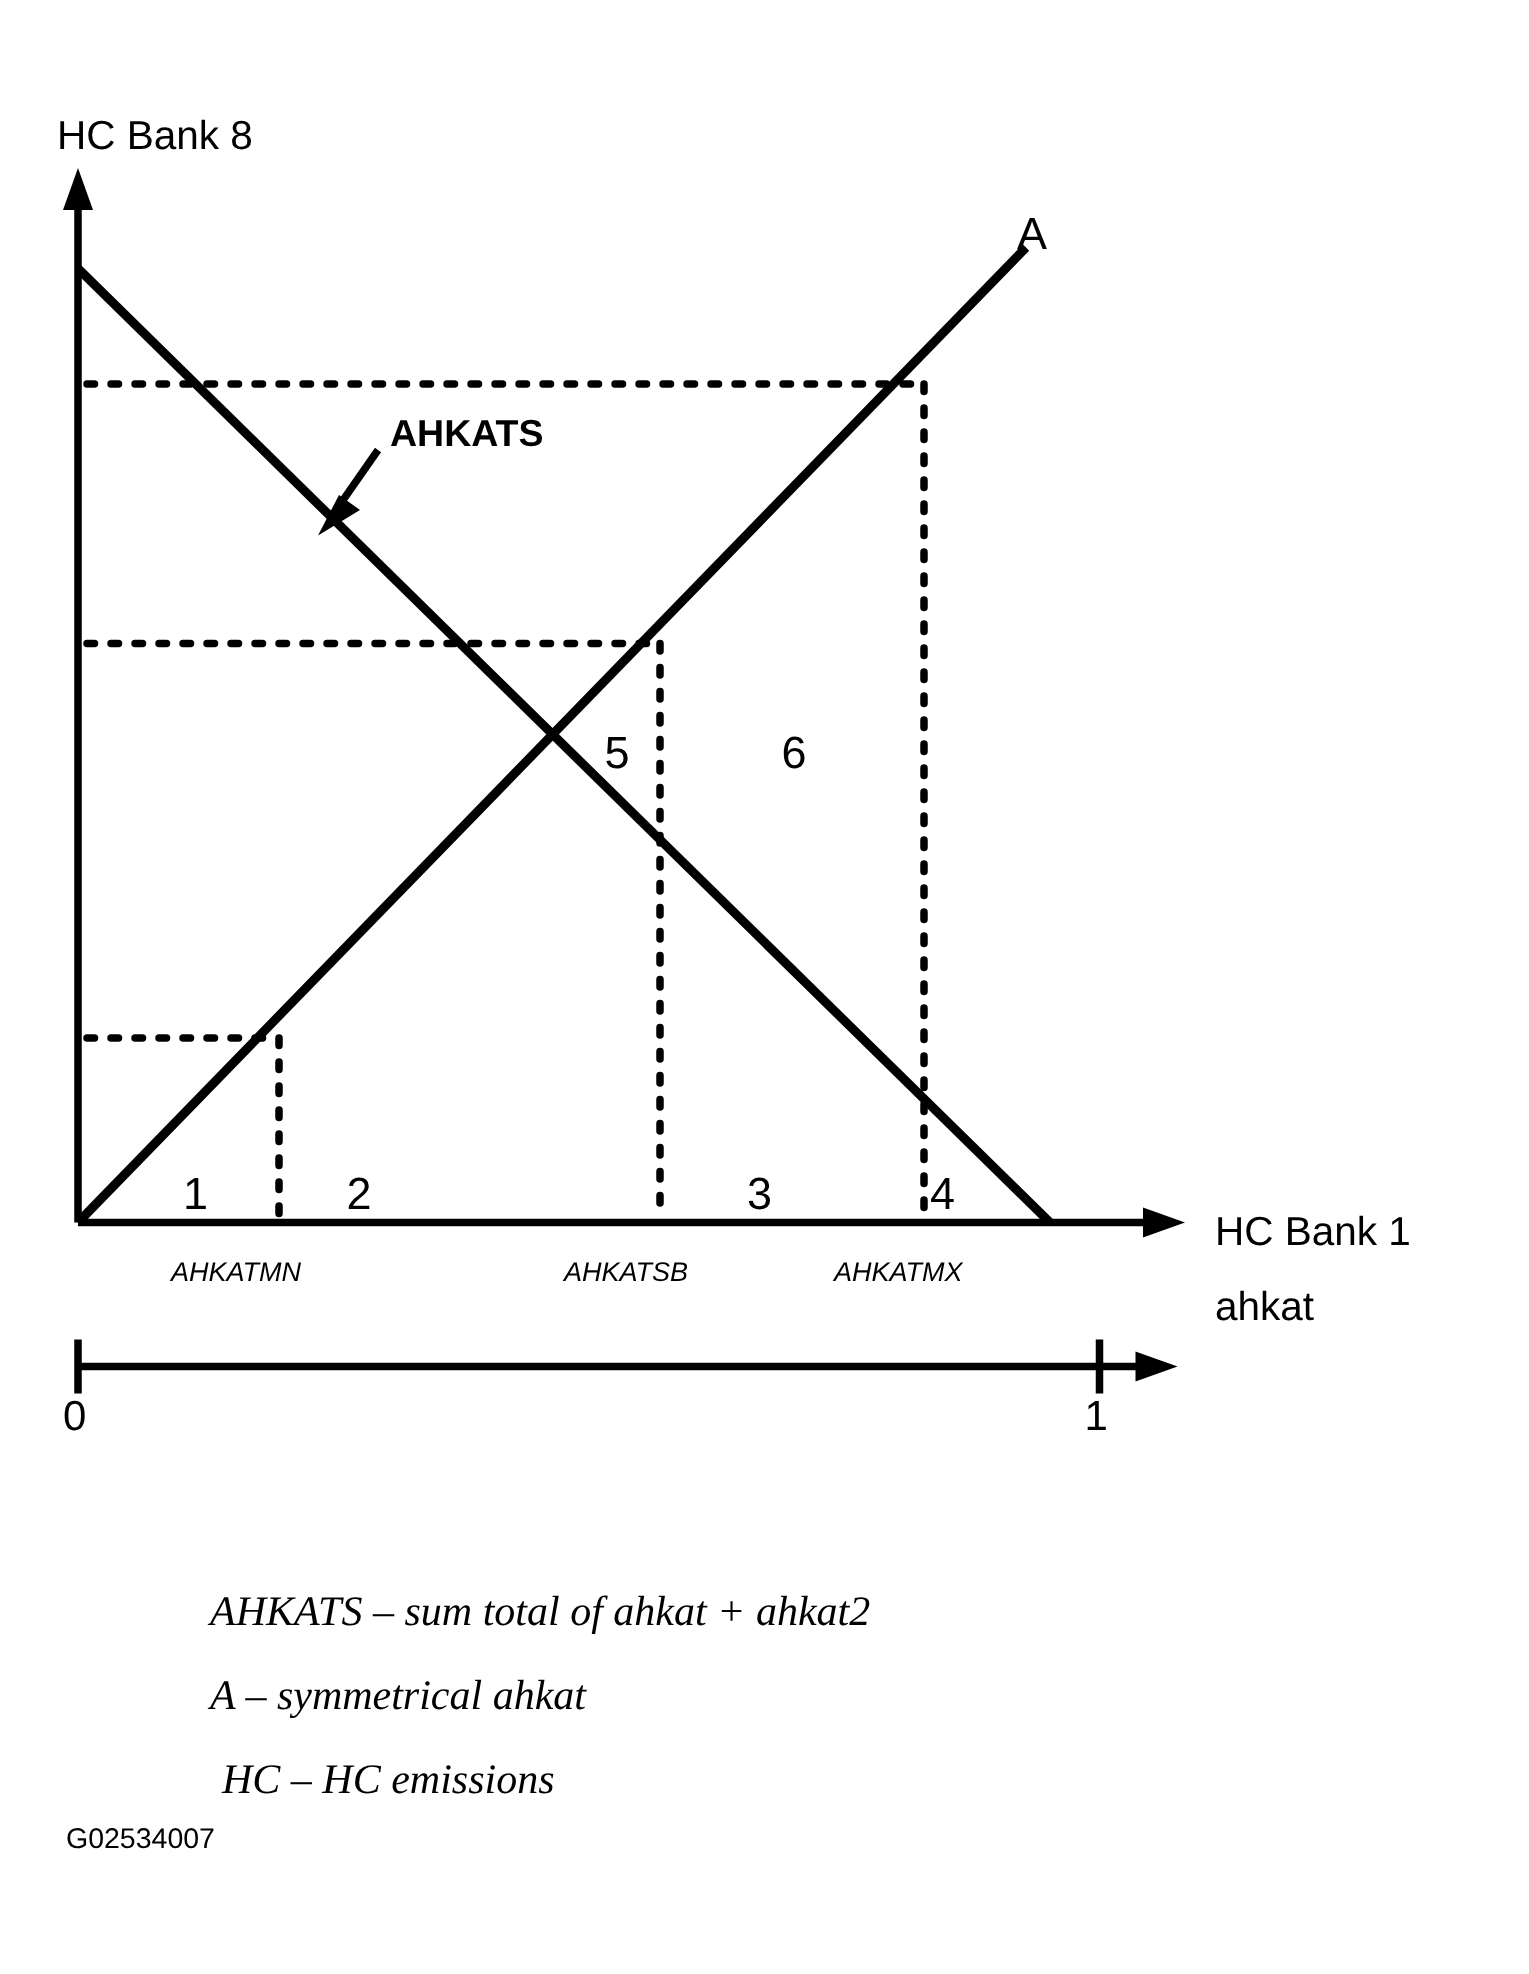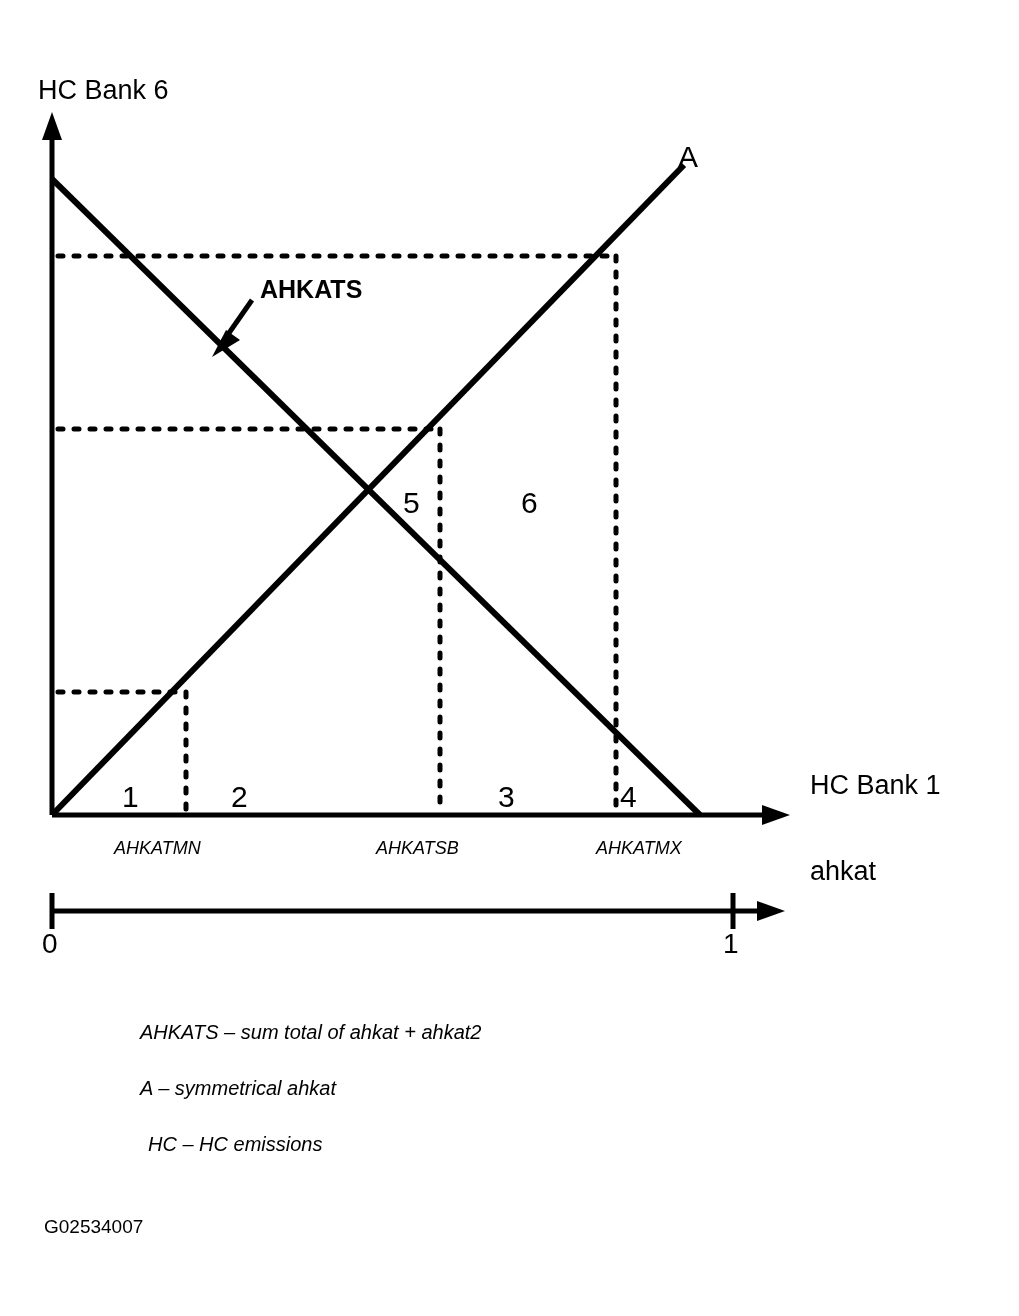--- a/index.html
+++ b/index.html
@@ -37,23 +37,24 @@
   .region-num {
     font-size: 30px;
   }
   .curve-label {
     font-size: 25px;
   }
   .scale-num {
     font-size: 28px;
   }
   .legend-line {
-    font-size: 20px;
+    font-size: 28px;
     font-style: italic;
-    font-family: Liberation Sans, sans-serif;
+    font-family: Liberation Serif, serif;
+    margin-top: 38px;
   }
   .code-label {
     font-size: 19px;
   }
 </style>
 </head>
 <body>
 
 <svg id="figure" viewBox="0 0 1019 1316">
 
@@ -89,30 +90,30 @@
   </g>
 
   <g>
     <line x1="52" y1="911" x2="762" y2="911" stroke="#000" stroke-width="5"></line>
     <polygon points="785,911 757,901 757,921" fill="#000"></polygon>
     <line x1="52" y1="893" x2="52" y2="929" stroke="#000" stroke-width="5"></line>
     <line x1="733" y1="893" x2="733" y2="929" stroke="#000" stroke-width="5"></line>
   </g>
 </svg>
 
-<div class="txt axis-label" style="left:38px; top:75px;">HC Bank 6</div>
-<div class="txt axis-label" style="left:810px; top:770px;">HC Bank 1</div>
+<div class="txt axis-label" style="left:38px; top:75px;">HC Bank 8</div>
+<div class="txt axis-label" style="left:810px; top:806px;">HC Bank 1</div>
 <div class="txt axis-label" style="left:810px; top:856px;">ahkat</div>
 
 <div class="txt curve-label" style="left:260px; top:275px;font-weight:bold;">AHKATS</div>
 <div class="txt curve-label" style="left:678px; top:140px; font-size:30px;">A</div>
 
 <div class="txt tick-label" style="left:114px; top:838px;">AHKATMN</div>
 <div class="txt tick-label" style="left:376px; top:838px;text-align:right;">AHKATSB</div>
-<div class="txt tick-label" style="left:556px; top:838px;margin-left:40px;">AHKATMX</div>
+<div class="txt tick-label" style="left:556px; top:838px;">AHKATMX</div>
 
 <div class="txt region-num" style="left:122px; top:780px;">1</div>
 <div class="txt region-num" style="left:231px; top:780px;">2</div>
 <div class="txt region-num" style="left:498px; top:780px;">3</div>
 <div class="txt region-num" style="left:620px; top:780px;">4</div>
 <div class="txt region-num" style="left:403px; top:486px;">5</div>
 <div class="txt region-num" style="left:521px; top:486px;">6</div>
 
 <div class="txt scale-num" style="left:42px; top:928px;">0</div>
 <div class="txt scale-num" style="left:723px; top:928px;">1</div>

